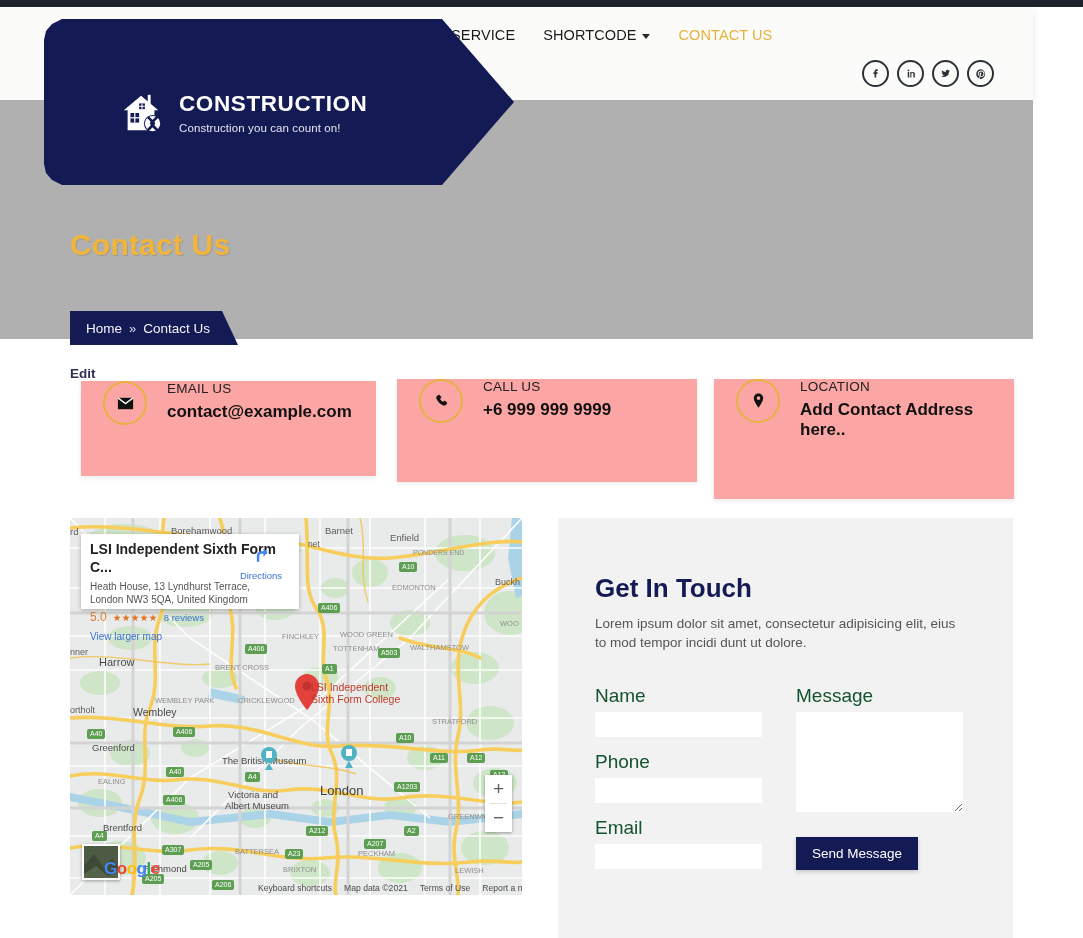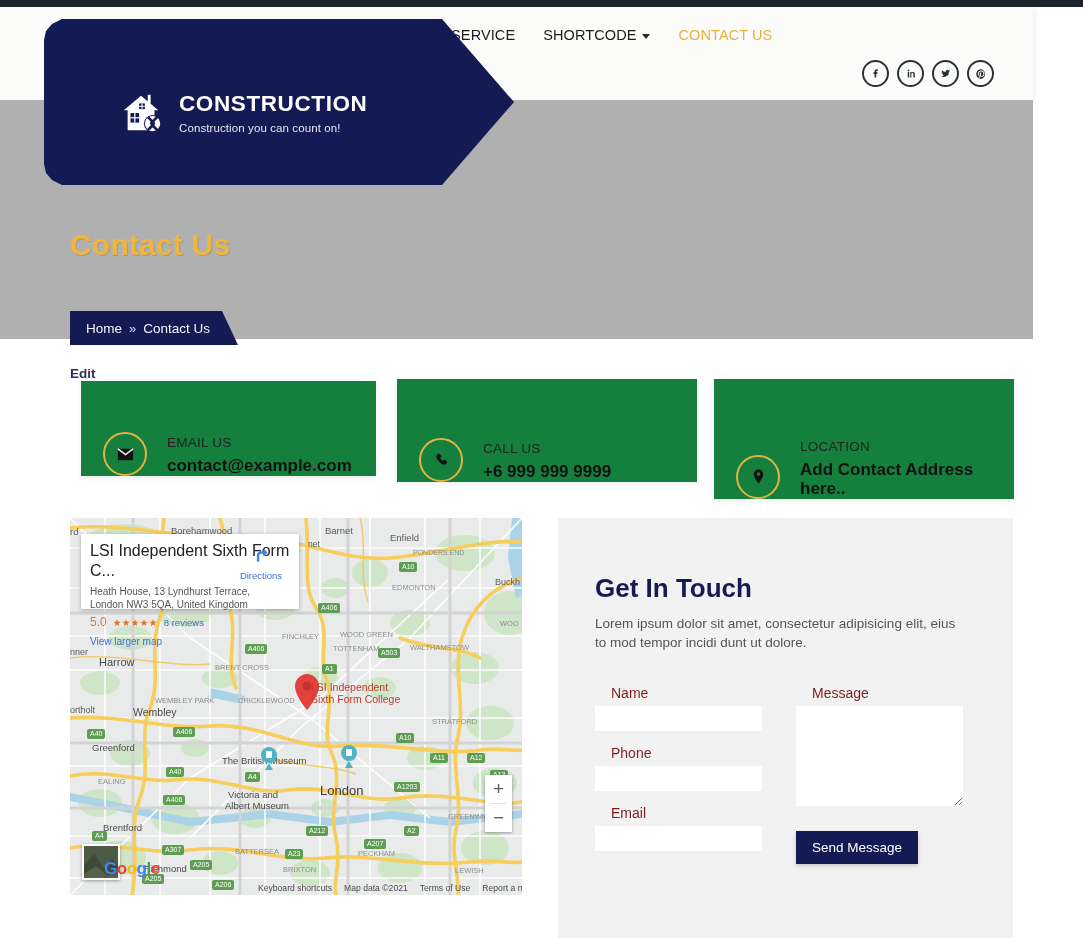--- a/index.html
+++ b/index.html
@@ -114,23 +114,23 @@
     position:absolute; left:70px; top:366px;
     font-size:13.5px; color:#2d3153; text-decoration:none; cursor:pointer;font-weight:bold;
   }
 
   
   .cards{
     position:absolute; left:70px; top:379px; width:944px; height:120px;
   }
   .card{
     position:absolute; top:0;
-    background:#15803d;
+    background:#fca5a5;
     box-shadow:0 2px 5px rgba(0,0,0,.08);
-    display:flex; align-items:flex-end; gap:20px;
+    display:flex; align-items:flex-start; gap:20px;
     padding:0 22px;
   }
   .card.c1{ left:11px; width:295px; height:95px; top:2px;}
   .card.c2{ left:327px; width:300px; height:103px; top:0px;}
   .card.c3{ left:644px; width:300px; height:120px; top:0px;}
   .ci{
     width:44px;height:44px;border-radius:50%;
     border:2px solid #e5b23f;
     display:flex;align-items:center;justify-content:center;
     flex:0 0 44px;
@@ -148,21 +148,21 @@
     overflow:hidden;
     background:#e9eaea;
   }
   .map svg.base{ position:absolute; left:0; top:0; }
 
   .map-card{
     position:absolute; left:11px; top:16px; width:218px; height:75px;
     background:#fff; box-shadow:0 1px 4px rgba(0,0,0,.3);
     padding:7px 9px;
   }
-  .mc-title{ font-size:16px;font-weight:normal;color:#222; line-height:1.25;}
+  .mc-title{ font-size:14px;font-weight:bold;color:#222; line-height:1.25;}
   .mc-addr{ font-size:10px;color:#555; line-height:1.32; margin-top:4px;}
   .mc-rate{ margin-top:4px; display:flex; align-items:center; gap:6px;}
   .mc-score{ font-size:12px; color:#dd7b2f;}
   .mc-stars{ color:#e7711b; font-size:9.5px; letter-spacing:.5px;}
   .mc-rev{ font-size:9.5px; color:#3a72d4; cursor:pointer;}
   .mc-larger{ font-size:10px; color:#3a72d4; margin-top:7px; cursor:pointer;}
   .mc-dir{
     position:absolute; right:10px; top:11px; width:56px;
     text-align:center; cursor:pointer;
   }
@@ -205,21 +205,21 @@
     position:absolute; left:37px; top:55px;
     font-size:26px; font-weight:bold; color:#141a54;
   }
   .fp-desc{
     position:absolute; left:37px; top:96px; width:372px;
     font-size:13.5px; color:#555; line-height:1.42;
   }
   .fp-form{ position:absolute; left:37px; top:167px; width:382px;}
   .col-l{ position:absolute; left:0; top:0; width:167px;}
   .col-r{ position:absolute; left:201px; top:0; width:181px;}
-  .fl{ font-size:14px; color:#7f1d1d; display:block; margin-bottom:5px;margin-left:16px;}
+  .fl{ font-size:19px; color:#14532d; display:block; margin-bottom:5px;}
   .fi{
     width:167px;height:25px;background:#fff;border:none; outline:none;
     font-size:13px; padding:0 6px; font-family:"Liberation Sans",sans-serif;
   }
   .fgroup{ margin-bottom:14px;}
   .fta{
     width:167px;height:100px;background:#fff;border:none;outline:none;
     font-size:13px; padding:5px 6px; resize:both;
     font-family:"Liberation Sans",sans-serif;
     display:block;

